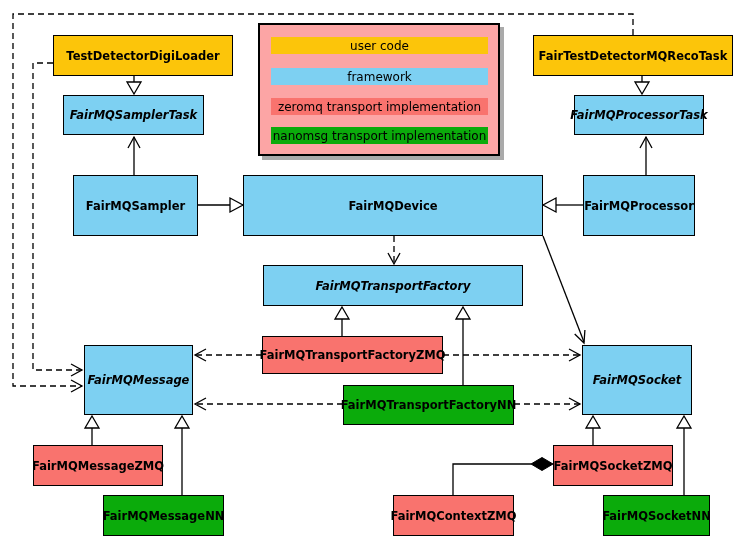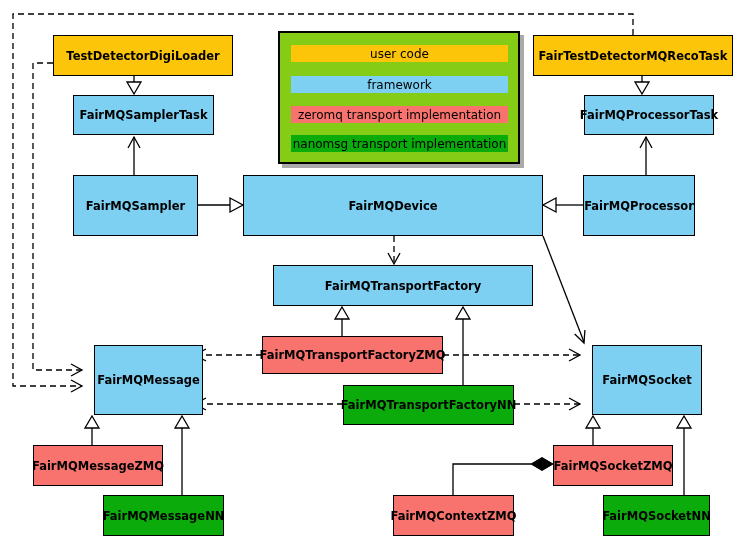--- a/index.html
+++ b/index.html
@@ -6,30 +6,29 @@
   .canvas{
     position:relative;width:748px;height:549px;background:#ffffff;overflow:hidden;
     font-family:"DejaVu Sans","Liberation Sans",sans-serif;
   }
   .wires{position:absolute;left:0;top:0;z-index:1;}
   .node{
     position:absolute;z-index:2;border:1.4px solid #000;box-sizing:border-box;
     display:flex;align-items:center;justify-content:center;
     font-size:11.5px;font-weight:bold;color:#000;white-space:nowrap;text-align:center;
   }
-  .node.abstract{margin-left:10px;}
+  .node.abstract{font-style:italic;}
   .cat-user{background:#FCC50A;}
   .cat-fw{background:#7DD0F2;}
   .cat-zmq{background:#F9736E;}
   .cat-nn{background:#0BAB0B;}
   .legend{
-    position:absolute;z-index:2;left:278px;top:23px;width:242px;height:133px;
-    background:#84cc16;border:2px solid #000;box-sizing:border-box;
+    position:absolute;z-index:2;left:258px;top:23px;width:242px;height:133px;
+    background:#fca5a5;border:2px solid #000;box-sizing:border-box;
     box-shadow:4px 4px 0 #aaaaaa;
-    margin-top:8px;
   }
   .legend-bar{
     position:absolute;left:11px;width:217px;height:17px;
     display:flex;align-items:center;justify-content:center;
     font-size:12px;color:#000;white-space:nowrap;
   }
   .legend-bar:nth-of-type(1){top:12px;}
   .legend-bar:nth-of-type(2){top:43px;}
   .legend-bar:nth-of-type(3){top:73px;}
   .legend-bar:nth-of-type(4){top:102px;}

